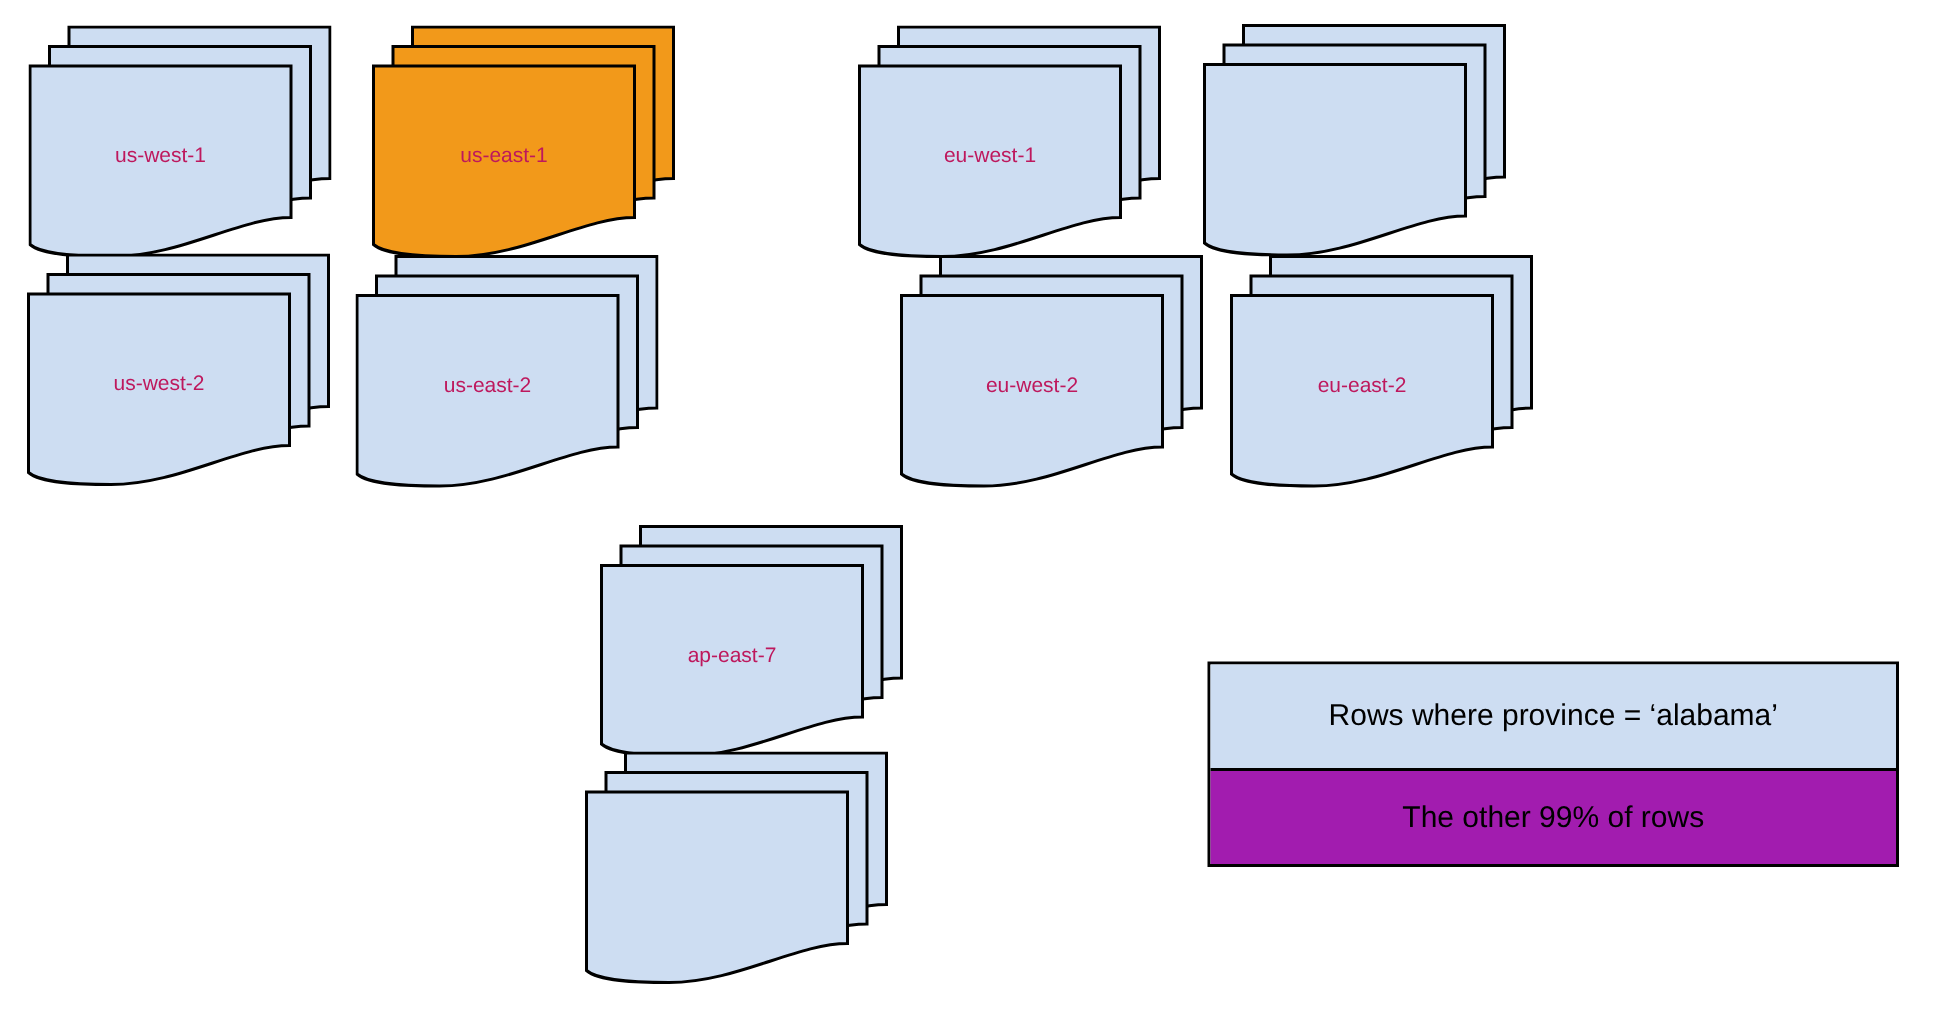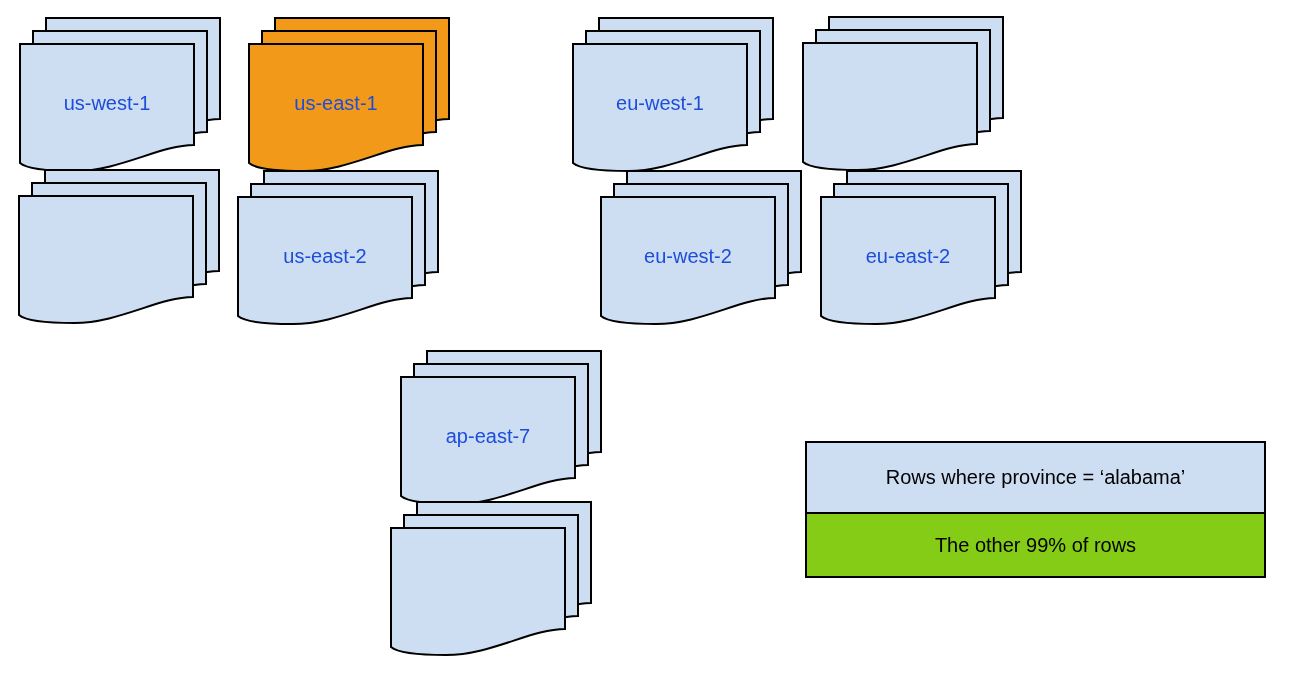--- a/index.html
+++ b/index.html
@@ -28,22 +28,22 @@
   }
   .stack .region-label {
     position: absolute;
     left: 1px;
     top: 27px;
     width: 174px;
     height: 118px;
     display: flex;
     align-items: center;
     justify-content: center;
-    font-size: 20px;
-    color: #1d4ed8;
+    font-size: 14px;
+    color: #be185d;
     pointer-events: none;
     white-space: nowrap;
   }
   .legend {
     position: absolute;
     box-sizing: border-box;
     border: 2px solid #000000;
     background: #ffffff;
   }
   .legend-row {
@@ -94,20 +94,21 @@
           <path d="M0,0 H174 V101 C140,101 100,127 55,127 C32,127 8,126 0,119 Z" transform="translate(14,14)" fill="#CDDDF2" stroke="#000000" stroke-width="2"></path>
           <path d="M0,0 H174 V101 C140,101 100,127 55,127 C32,127 8,126 0,119 Z" transform="translate(1,27)" fill="#CDDDF2" stroke="#000000" stroke-width="2"></path>
         </svg>
       </div>
       <div class="stack" style="left: 18px; top: 169px;">
         <svg width="202" height="156" viewBox="0 0 202 156">
           <path d="M0,0 H174 V101 C140,101 100,127 55,127 C32,127 8,126 0,119 Z" transform="translate(27,1)" fill="#CDDDF2" stroke="#000000" stroke-width="2"></path>
           <path d="M0,0 H174 V101 C140,101 100,127 55,127 C32,127 8,126 0,119 Z" transform="translate(14,14)" fill="#CDDDF2" stroke="#000000" stroke-width="2"></path>
           <path d="M0,0 H174 V101 C140,101 100,127 55,127 C32,127 8,126 0,119 Z" transform="translate(1,27)" fill="#CDDDF2" stroke="#000000" stroke-width="2"></path>
         </svg>
+        <div class="region-label">us-west-2</div>
       </div>
       <div class="stack" style="left: 237px; top: 170px;">
         <svg width="202" height="156" viewBox="0 0 202 156">
           <path d="M0,0 H174 V101 C140,101 100,127 55,127 C32,127 8,126 0,119 Z" transform="translate(27,1)" fill="#CDDDF2" stroke="#000000" stroke-width="2"></path>
           <path d="M0,0 H174 V101 C140,101 100,127 55,127 C32,127 8,126 0,119 Z" transform="translate(14,14)" fill="#CDDDF2" stroke="#000000" stroke-width="2"></path>
           <path d="M0,0 H174 V101 C140,101 100,127 55,127 C32,127 8,126 0,119 Z" transform="translate(1,27)" fill="#CDDDF2" stroke="#000000" stroke-width="2"></path>
         </svg>
         <div class="region-label">us-east-2</div>
       </div>
       <div class="stack" style="left: 600px; top: 170px;">
@@ -140,17 +141,17 @@
           <path d="M0,0 H174 V101 C140,101 100,127 55,127 C32,127 8,126 0,119 Z" transform="translate(14,14)" fill="#CDDDF2" stroke="#000000" stroke-width="2"></path>
           <path d="M0,0 H174 V101 C140,101 100,127 55,127 C32,127 8,126 0,119 Z" transform="translate(1,27)" fill="#CDDDF2" stroke="#000000" stroke-width="2"></path>
         </svg>
       </div>
     </div>
 
   <div class="legend" id="legend" style="left: 805px; top: 441px; width: 461px; height: 137px;">
     <div class="legend-row first" id="legend-row-0" style="background: rgb(205, 221, 242); height: 71px;">
       <span>Rows where province = ‘alabama’</span>
     </div>
-    <div class="legend-row" id="legend-row-1" style="background: #84cc16; height: 62px;">
+    <div class="legend-row" id="legend-row-1" style="background: #a21caf; height: 62px;">
       <span>The other 99% of rows</span>
     </div>
   </div>
 </div>
 
 </body></html>

